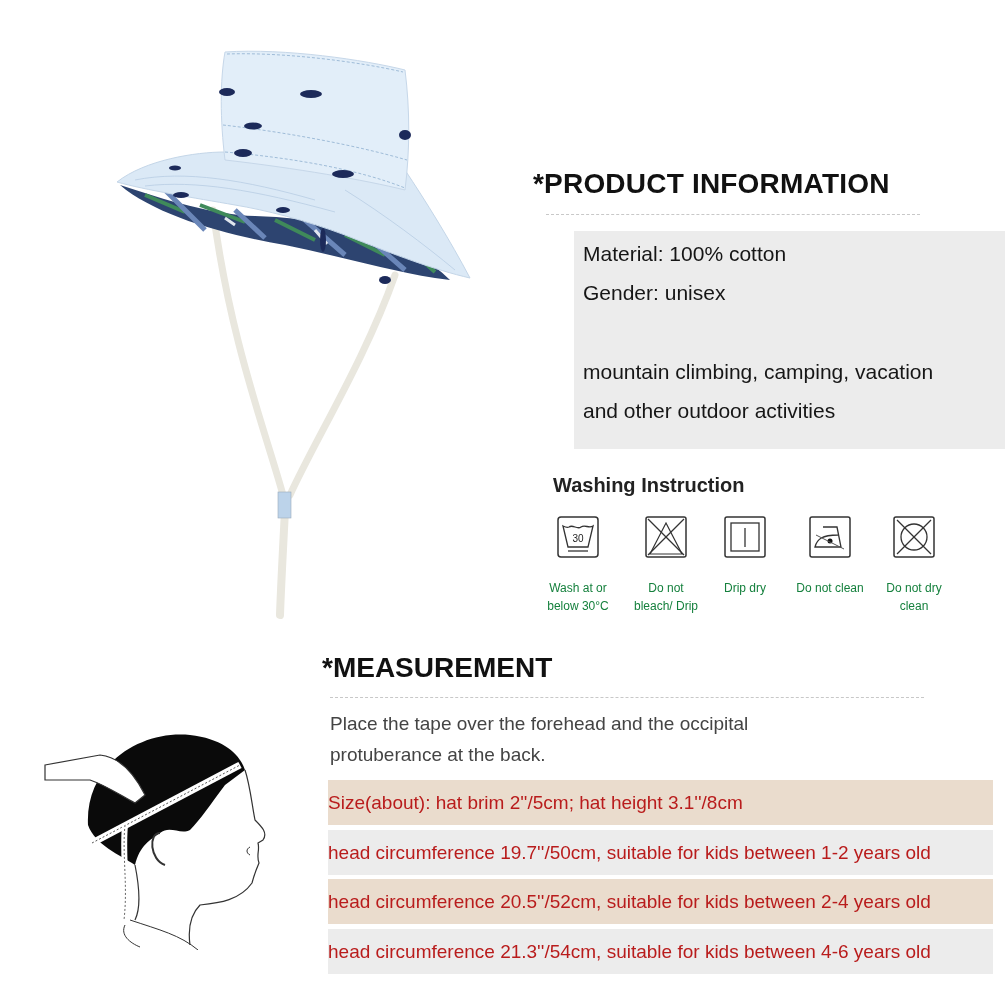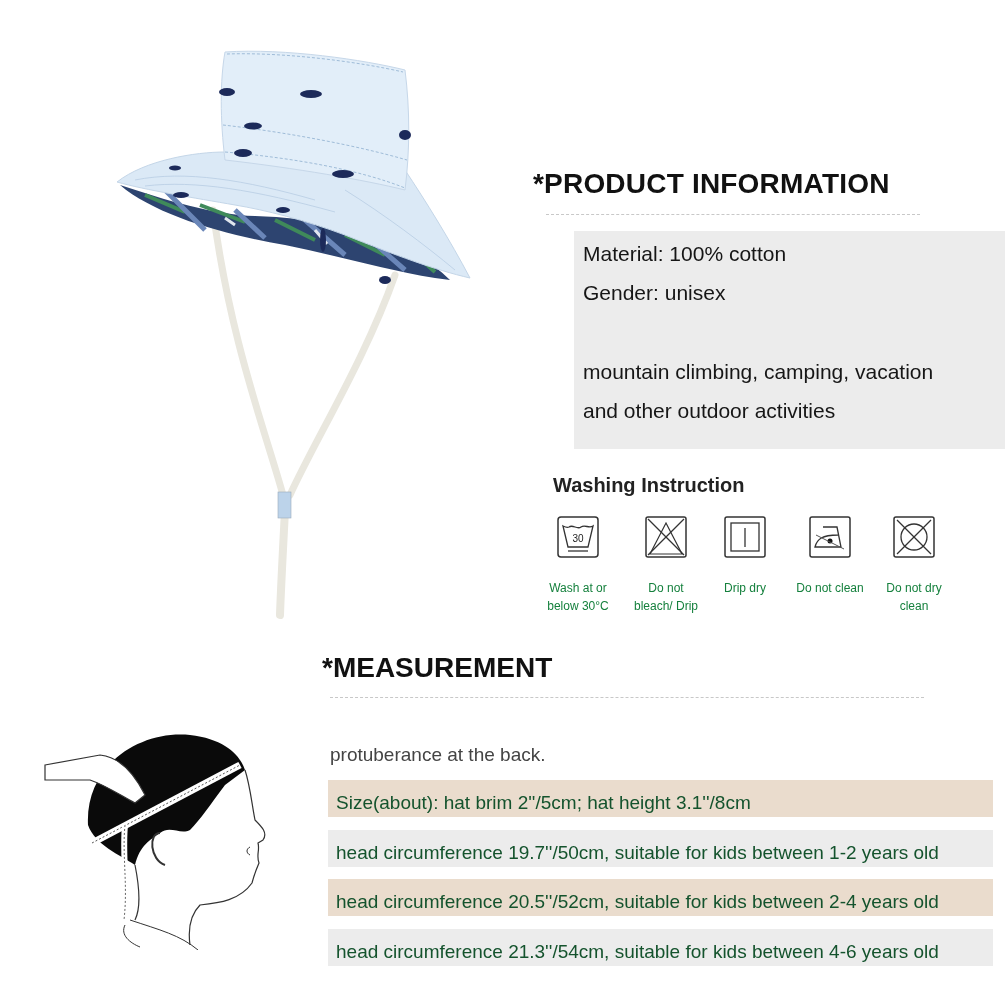--- a/index.html
+++ b/index.html
@@ -19,21 +19,21 @@
   
   #wash-title { left:553px; top:474px; font-size:20px; font-weight:bold; color:#222; }
   .care { position:absolute; top:515px; width:90px; text-align:center; }
   .care svg { display:block; margin:0 auto; }
   .care .lbl { margin-top:20px; font-size:12px; line-height:18px; color:#15803d; }
 
   
   #m-title { left:322px; top:652px; font-size:28px; font-weight:bold; color:#111; white-space:nowrap; }
   #m-divider { left:330px; top:697px; width:594px; border-top:1px dashed #c8c8c8; }
   #m-desc { left:330px; top:708px; width:560px; font-size:19px; line-height:31px; color:#444; }
-  .row { position:absolute; left:328px; width:665px; height:37px; font-size:19px; line-height:45px; color:#14532d; white-space:nowrap; padding-left:8px; box-sizing:border-box; }
+  .row { position:absolute; left:328px; width:665px; height:45px; font-size:19px; line-height:45px; color:#b91c1c; white-space:nowrap; padding-left:0; box-sizing:border-box; }
   .row.beige { background:#eadccd; }
   .row.gray { background:#ececec; }
 
   #head-figure { left:40px; top:725px; width:235px; height:225px; }
 </style>
 </head>
 <body>
 
 <div id="hat-figure" class="abs">
   <svg width="380" height="585" viewBox="0 0 380 585">
@@ -128,21 +128,21 @@
     <circle cx="22" cy="22" r="13" fill="none" stroke="#333" stroke-width="1.3"></circle>
     <line x1="5" y1="5" x2="39" y2="39" stroke="#333" stroke-width="1.2"></line>
     <line x1="39" y1="5" x2="5" y2="39" stroke="#333" stroke-width="1.2"></line>
   </svg>
   <div class="lbl"><span>Do not dry</span><br><span>clean</span></div>
 </div>
 
 <div id="m-title" class="abs">*MEASUREMENT</div>
 <div id="m-divider" class="abs"></div>
 <div id="m-desc" class="abs">
-  <br>
+  <span>Place the tape over the forehead and the occipital</span><br>
   <span>protuberance at the back.</span>
 </div>
 
 <div class="row beige" style="top:780px">Size(about): hat brim 2''/5cm; hat height 3.1''/8cm</div>
 <div class="row gray" style="top:830px">head circumference 19.7''/50cm, suitable for kids between 1-2 years old</div>
 <div class="row beige" style="top:879px">head circumference 20.5''/52cm, suitable for kids between 2-4 years old</div>
 <div class="row gray" style="top:929px">head circumference 21.3''/54cm, suitable for kids between 4-6 years old</div>
 
 <div id="head-figure" class="abs">
   <svg width="235" height="225" viewBox="0 0 235 225">

